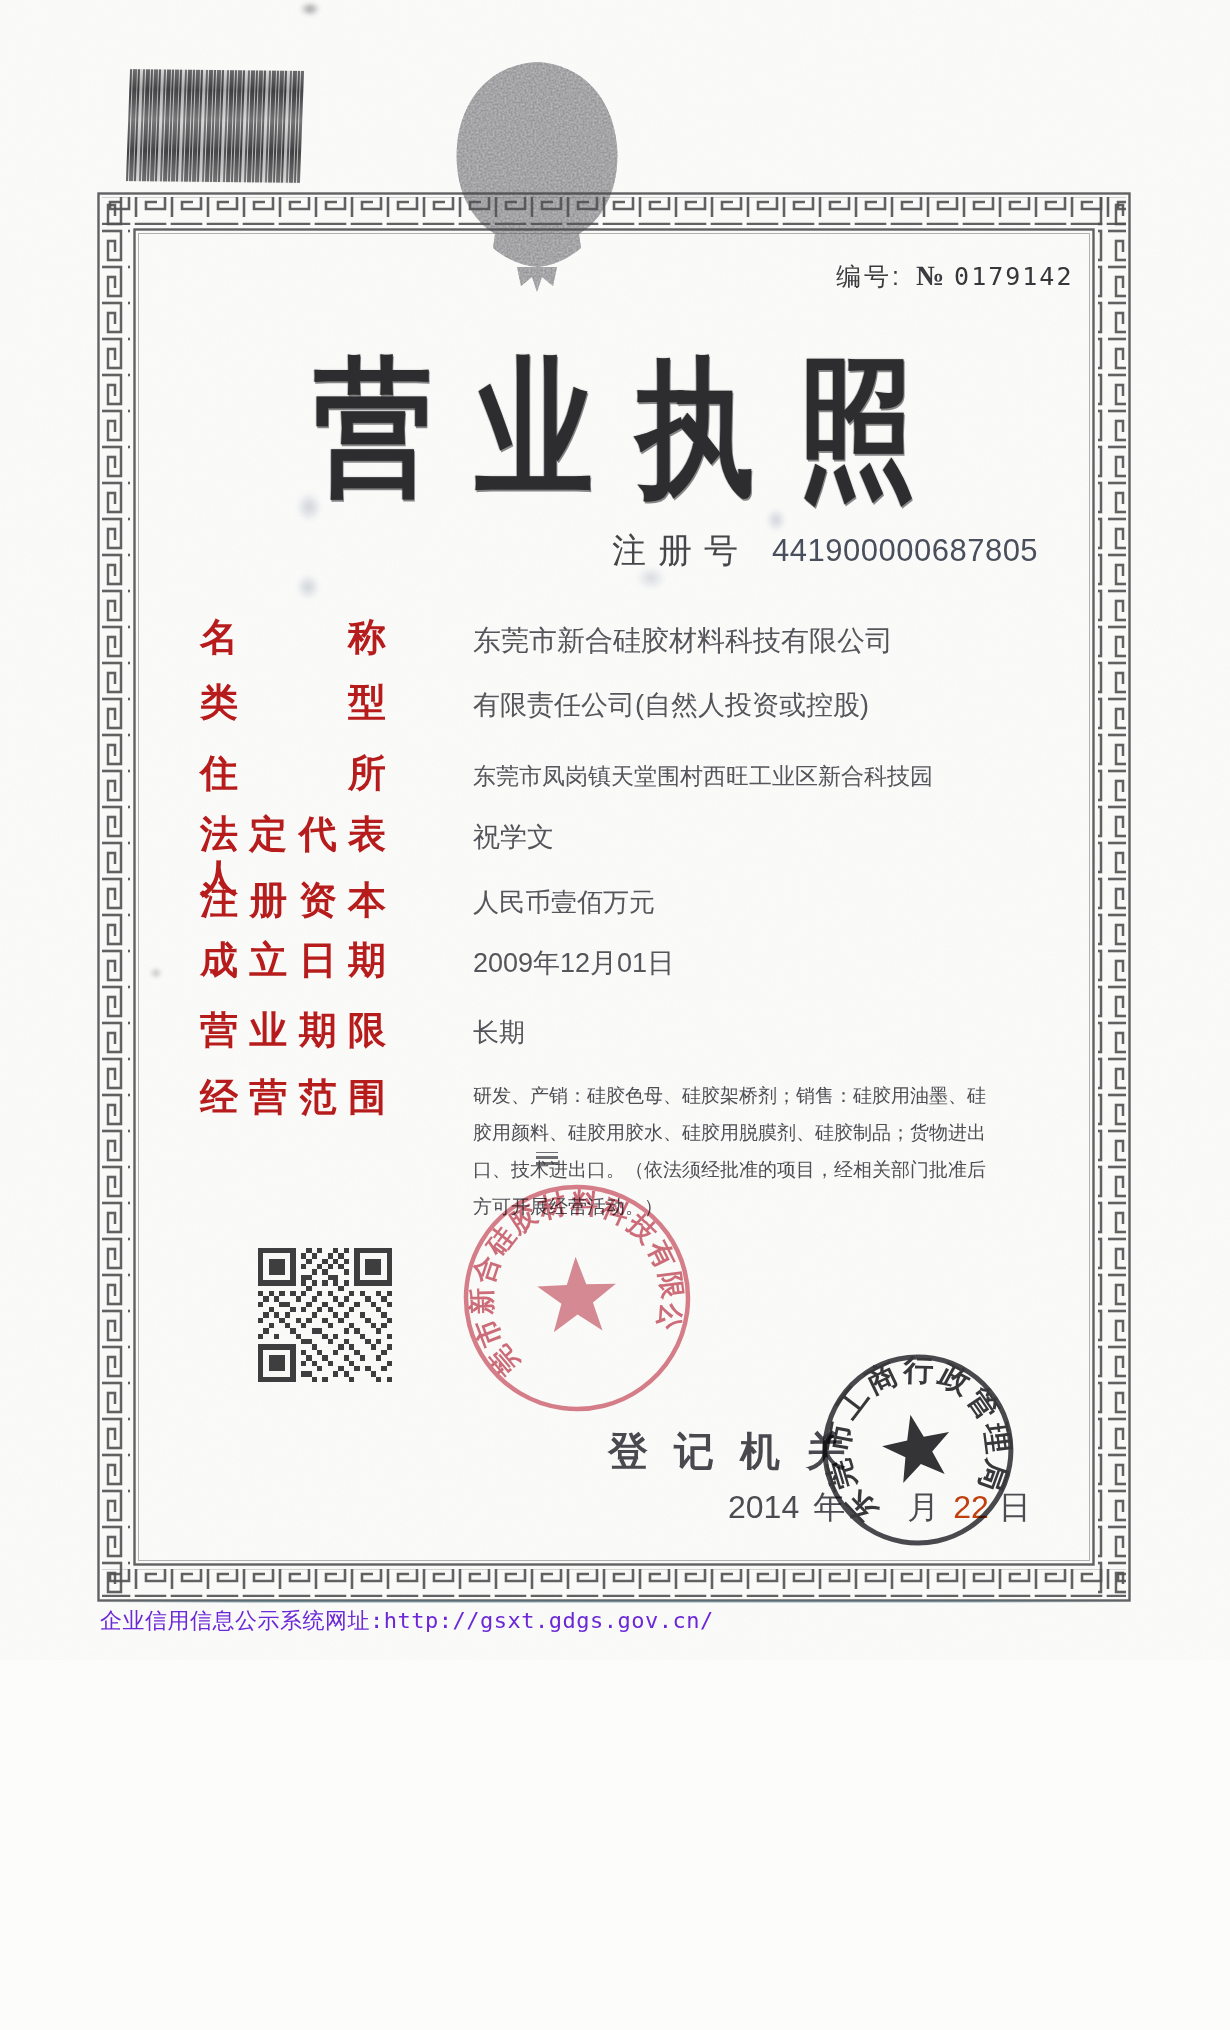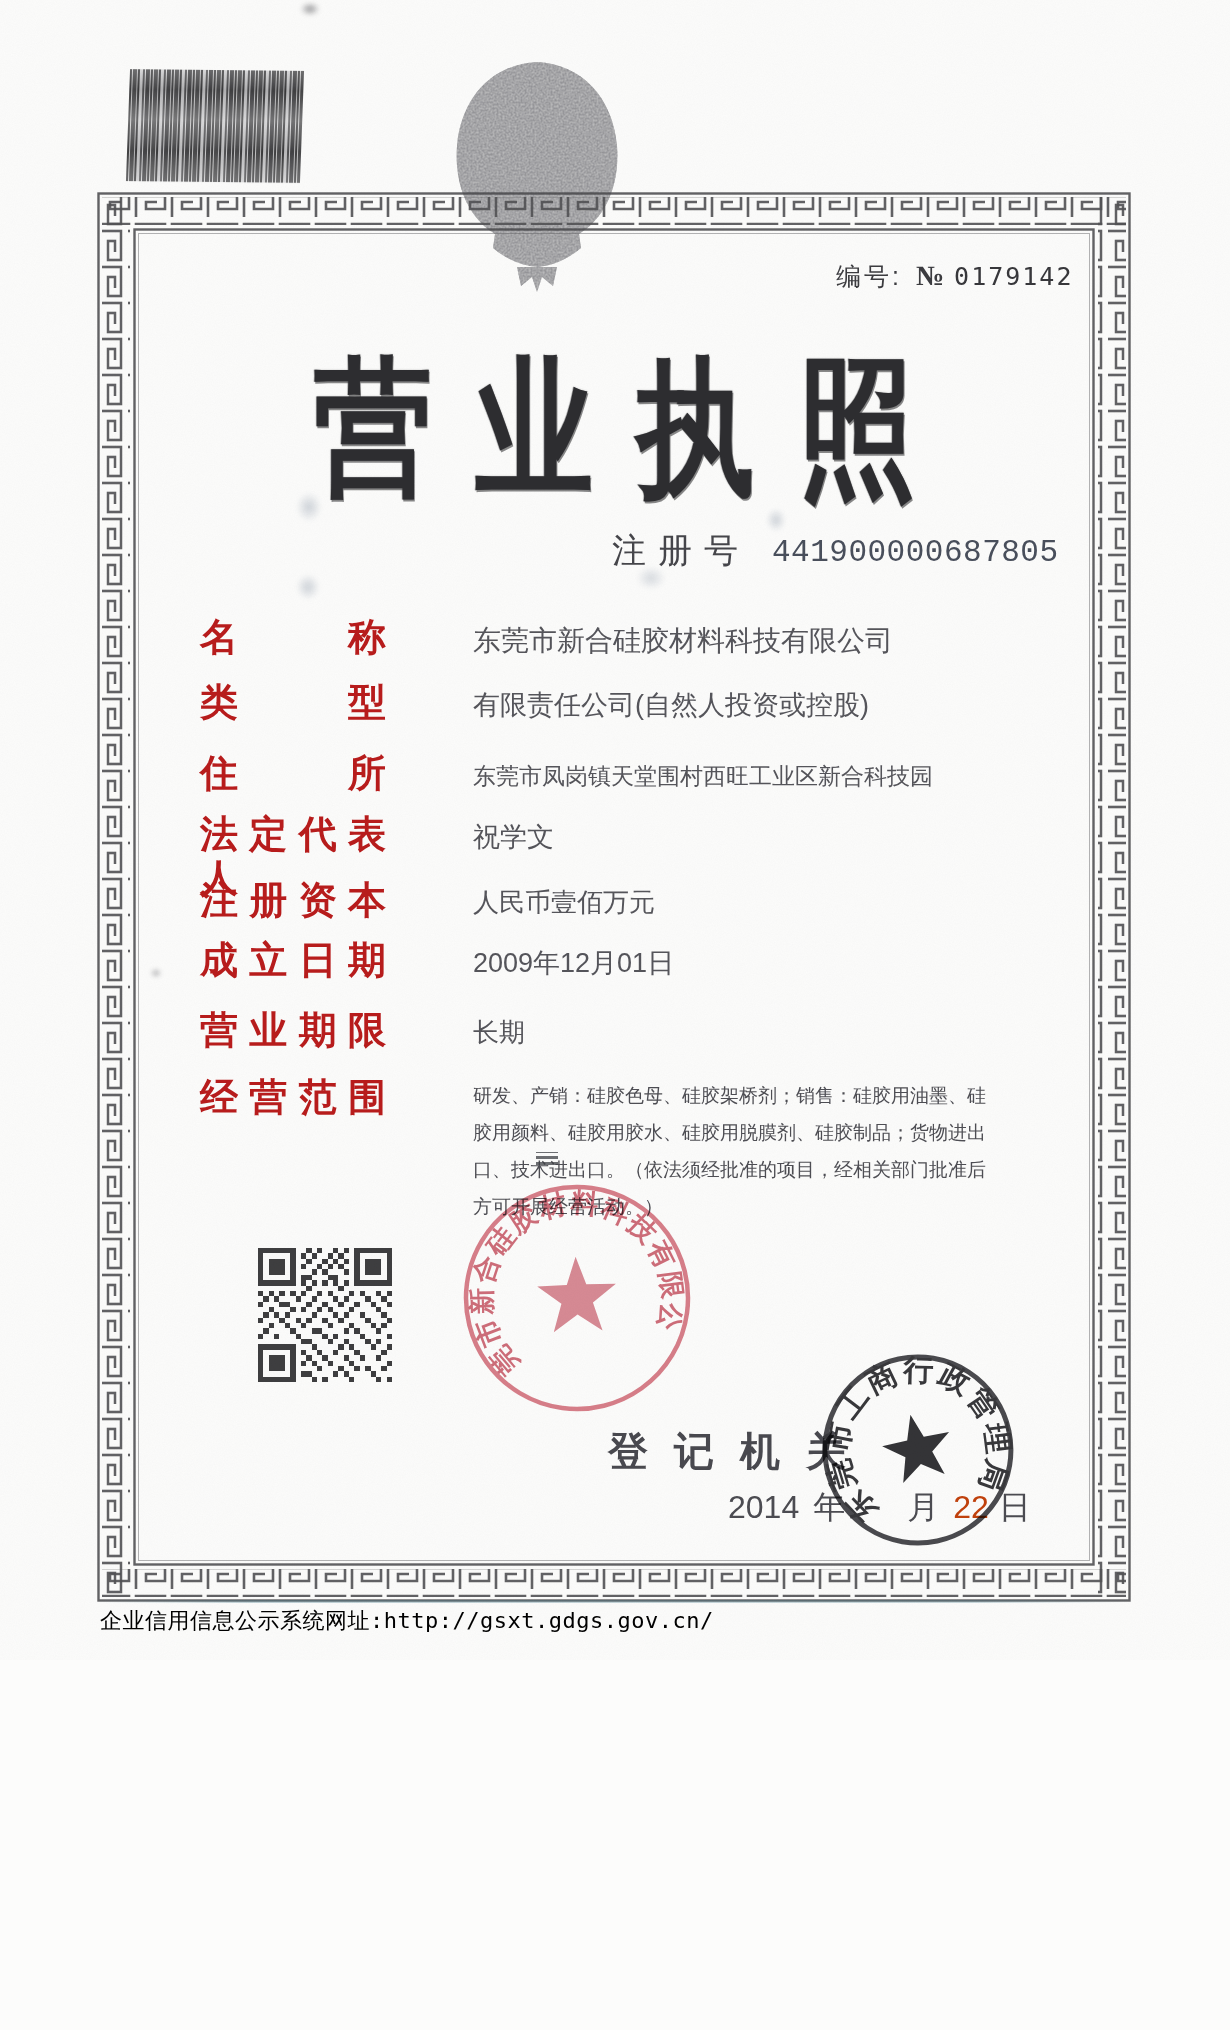--- a/index.html
+++ b/index.html
@@ -32,21 +32,21 @@
   
   .title{position:absolute;left:140px;top:330px;width:950px;text-align:center;
     font-size:140px;font-weight:900;letter-spacing:52px;padding-left:52px;box-sizing:border-box;
     color:#2d2d30;transform:scaleX(.84) scaleY(1.06);transform-origin:center top;
     text-shadow:1px 1px 0 rgba(45,45,48,.55),-1px 0 0 rgba(45,45,48,.35),0 0 2px rgba(45,45,48,.35);
     white-space:nowrap;}
 
   
   .regno{position:absolute;left:612px;top:528px;white-space:nowrap;}
   .regno .lbl{font-size:34px;letter-spacing:12px;color:#46464b;}
-  .regno .num{font-family:Liberation Mono, monospace;font-size:31px;margin-left:22px;
+  .regno .num{font-family:Liberation Sans, sans-serif;font-size:31px;margin-left:22px;
               letter-spacing:.5px;color:#494f5c;vertical-align:1px;margin-top:23px;}
 
   
   .fields{position:absolute;left:200px;top:615px;width:890px;height:620px;}
   .frow{position:absolute;left:0;width:890px;}
   .flabel{display:inline-block;width:186px;font-size:38px;font-weight:600;color:#b91c1c;
           text-align:justify;text-align-last:justify;text-justify:inter-character;line-height:44px;vertical-align:top;}
   .fvalue{position:absolute;left:273px;top:7px;color:#55555b;white-space:nowrap;}
   .r0{top:0}   .r0 .fvalue{font-size:28px;}
   .r1{top:65px}.r1 .fvalue{font-size:27px;}
@@ -60,21 +60,21 @@
   
   .issuer{position:absolute;left:608px;top:1424px;font-size:40px;font-weight:600;
           letter-spacing:26px;color:#49494f;white-space:nowrap;}
   .issue-date{position:absolute;left:728px;top:1486px;font-size:32px;color:#4c4c52;white-space:nowrap;}
   .issue-date .yu{margin-left:14px;}
   .issue-date .mu{margin-left:62px;}
   .issue-date .dd{margin-left:14px;color:#c2410c;}
   .issue-date .du{margin-left:10px;}
 
   
-  .footer-left{position:absolute;left:100px;top:1606px;font-size:22px;color:#000000;
+  .footer-left{position:absolute;left:100px;top:1606px;font-size:22px;color:#6d28d9;
      font-family:"DejaVu Sans Mono","Liberation Sans",monospace;letter-spacing:.5px;}
   .footer-right{position:absolute;left:700px;top:1608px;font-size:22px;color:#3f3f44;
      font-weight:600;letter-spacing:1px;}
   .scanline{position:absolute;left:96px;top:1600px;width:1034px;height:3px;
      background:linear-gradient(90deg,rgba(80,130,145,.0),rgba(80,130,145,.35) 15%,rgba(80,130,145,.3) 85%,rgba(80,130,145,0));}
 
   
   .ghost{position:absolute;border-radius:50%;filter:blur(2px);opacity:.28;
      background:radial-gradient(closest-side,#5d6e85,rgba(93,110,133,0));}
   .g1{left:296px;top:492px;width:26px;height:30px;}

